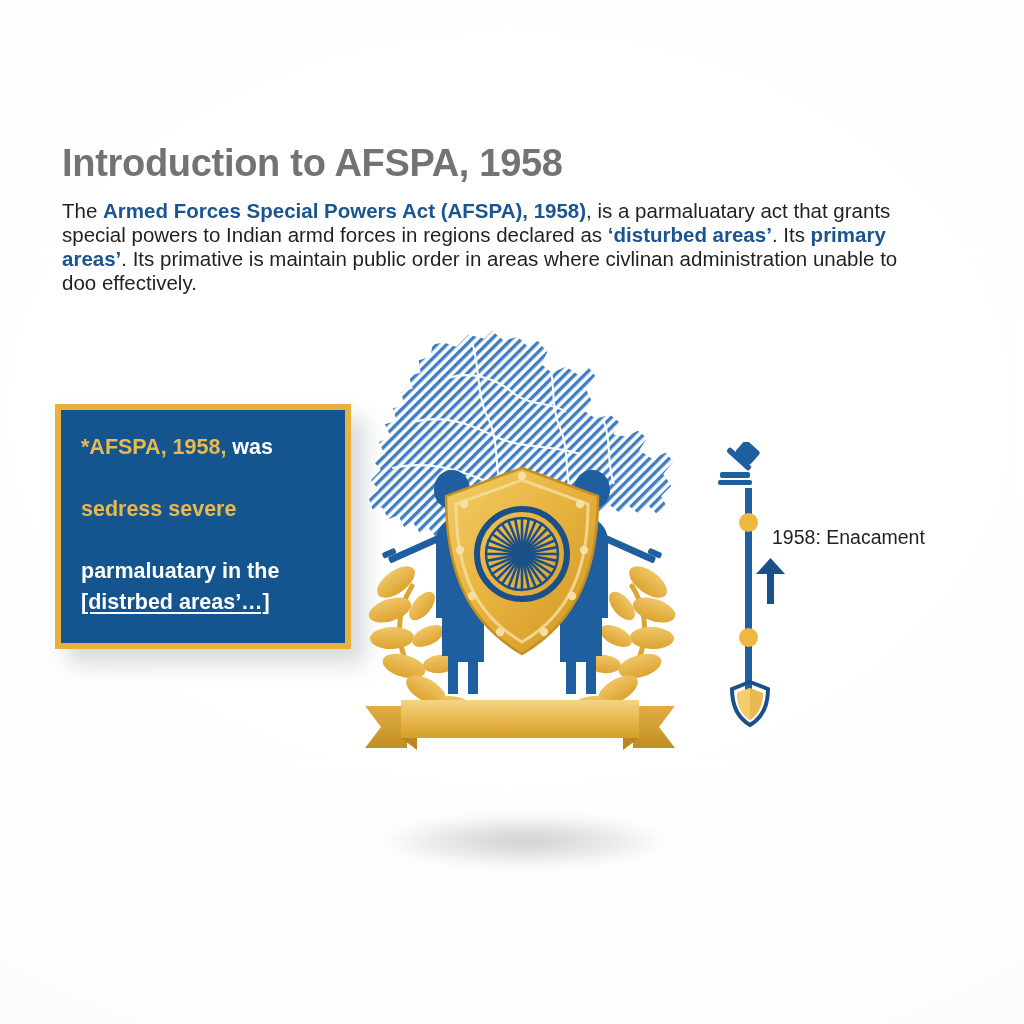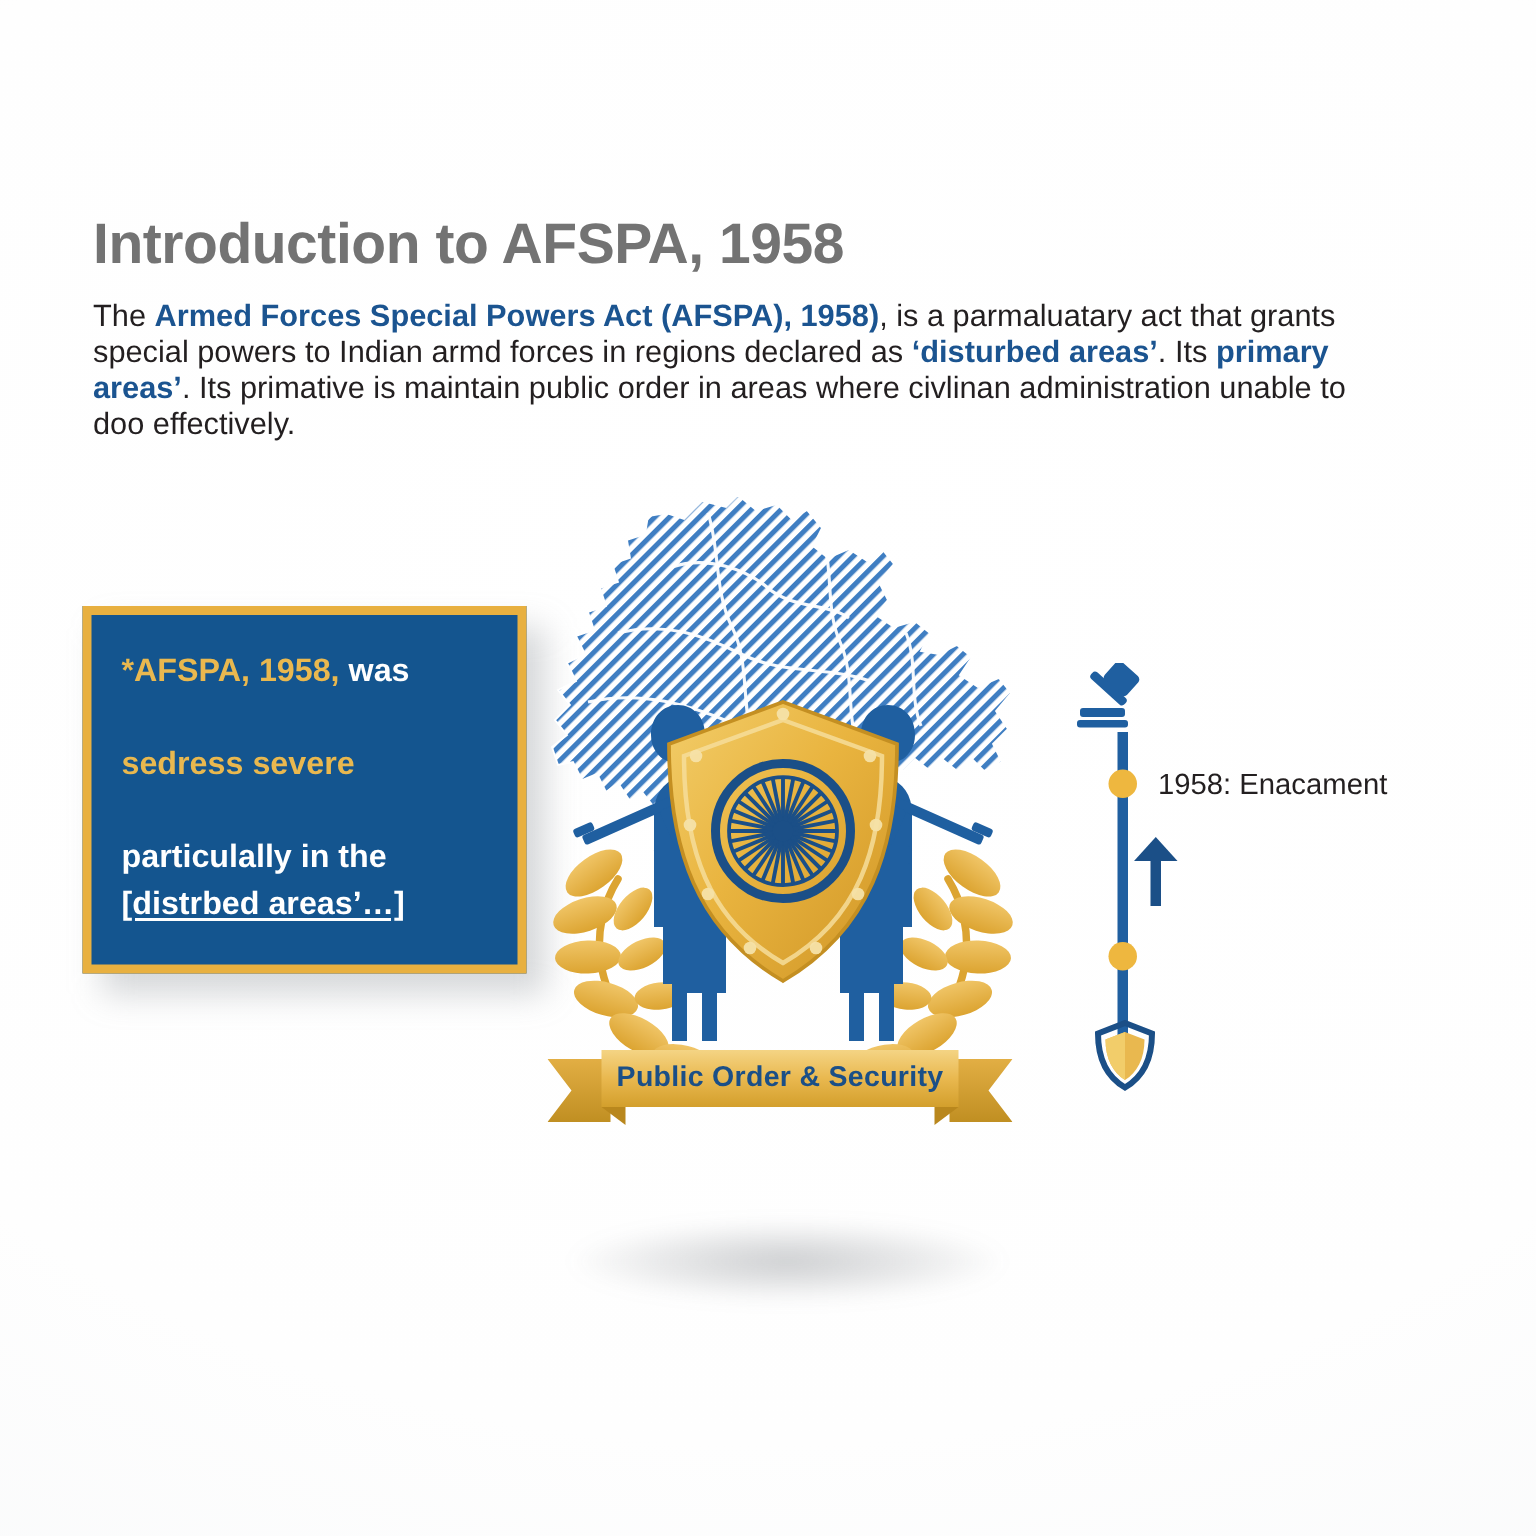--- a/index.html
+++ b/index.html
@@ -148,21 +148,21 @@
   }
   #tl-dot-1 { top: 73px; }
   #tl-dot-2 { top: 188px; }
   .tl-label {
     position: absolute;
     left: 72px;
     font-size: 19.5px;
     color: #231f20;
     white-space: nowrap;
   }
-  #tl-label-1 { top: 72px; }
+  #tl-label-1 { top: 86px; }
   #tl-label-2 { top: 187px; }
   #gavel-icon { position: absolute; left: 18px; top: 2px; }
   #arrow-icon  { position: absolute; left: 56px; top: 118px; }
   #shield-icon { position: absolute; left: 29px; top: 240px; }
 </style>
 </head>
 <body>
 
 <div id="canvas"></div>
 
@@ -172,21 +172,21 @@
     <span>The </span><span class="hl">Armed Forces Special Powers Act (AFSPA), 1958)</span><span>, is a parmaluatary act that grants special powers to Indian armd forces in regions declared as </span><span class="hl">‘disturbed areas’</span><span>. Its </span><span class="hl">primary areas’</span><span>. Its primative is maintain public order in areas where civlinan administration unable to doo effectively.</span>
   </p>
 </div>
 
 <div id="callout-shadow"></div>
 <div id="callout">
   <p id="callout-text"><span class="gold">*AFSPA, 1958,</span><span> was</span><br>
     <br>
     <span class="gold">sedress severe</span><br>
     <br>
-    <span>particulally in the</span><br>
+    <span>parmaluatary in the</span><br>
     <span class="underline">[distrbed areas’…]</span>
   </p>
 </div>
 
 <div id="emblem">
   <svg width="340" height="440" viewBox="0 0 340 440" xmlns="http://www.w3.org/2000/svg">
     <defs>
       <pattern id="hatch" width="7" height="7" patternTransform="rotate(45)" patternUnits="userSpaceOnUse">
         <rect width="7" height="7" fill="#ffffff"></rect>
         <rect width="3.4" height="7" fill="#3f7ec2"></rect>
@@ -348,21 +348,20 @@
         <stop offset="0%" stop-color="#e2ae44"></stop>
         <stop offset="100%" stop-color="#c08f22"></stop>
       </linearGradient>
     </defs>
     <path d="M0 12 L42 12 L42 54 L0 54 L16 33 Z" fill="url(#tailGrad)"></path>
     <path d="M310 12 L268 12 L268 54 L310 54 L294 33 Z" fill="url(#tailGrad)"></path>
     <path d="M36 6 L274 6 L274 44 L36 44 Z" fill="url(#ribGrad)"></path>
     <path d="M36 44 L52 56 L52 44 Z" fill="#b9871d"></path>
     <path d="M274 44 L258 56 L258 44 Z" fill="#b9871d"></path>
   </svg>
-  <div id="banner-label">Public Order &amp; Security</div>
 </div>
 
 <div id="timeline">
   <div id="gavel-icon">
     <svg width="56" height="44" viewBox="0 0 56 44" xmlns="http://www.w3.org/2000/svg">
       <g fill="#1f5fa0">
         <rect x="20" y="2" width="20" height="17" rx="3" transform="rotate(42 30 10)"></rect>
         <rect x="6" y="14" width="30" height="6" rx="2.5" transform="rotate(42 21 17)"></rect>
         <rect x="2" y="30" width="30" height="6" rx="2"></rect>
         <rect x="0" y="38" width="34" height="5" rx="2"></rect>

